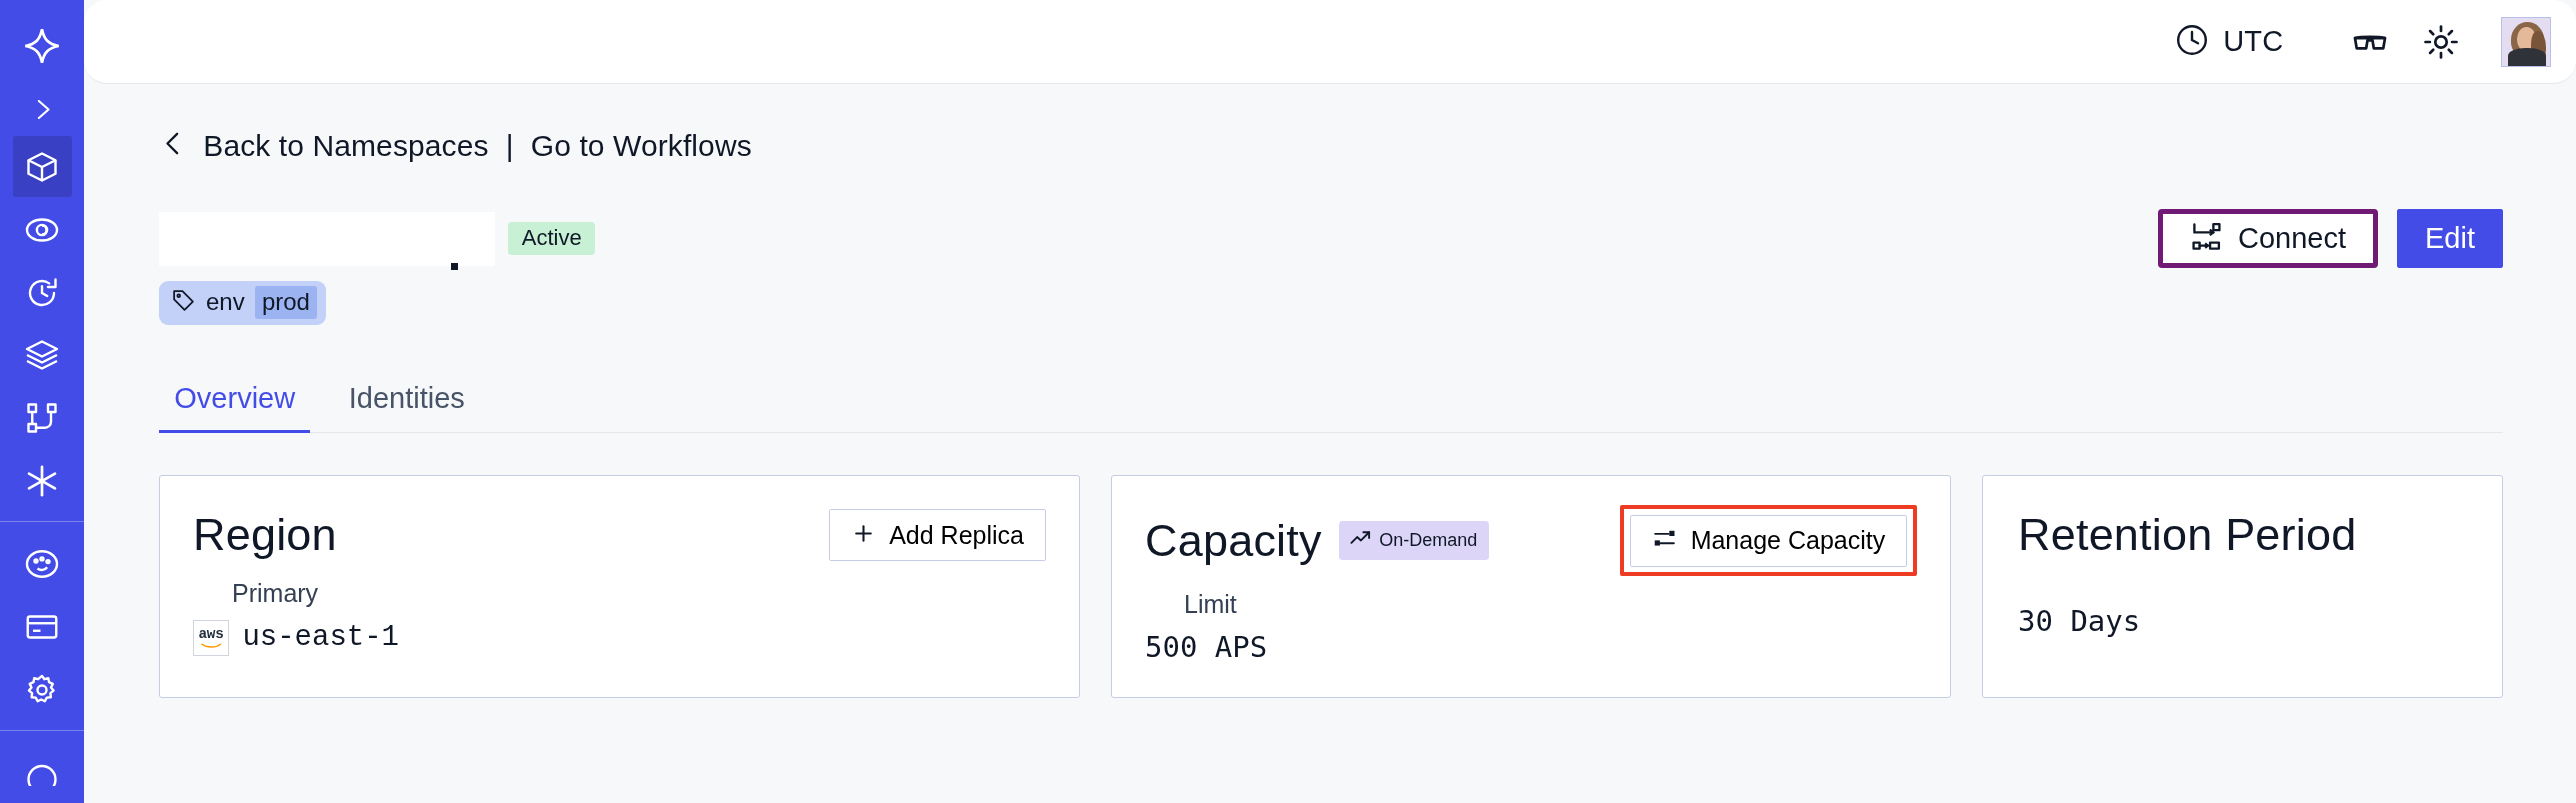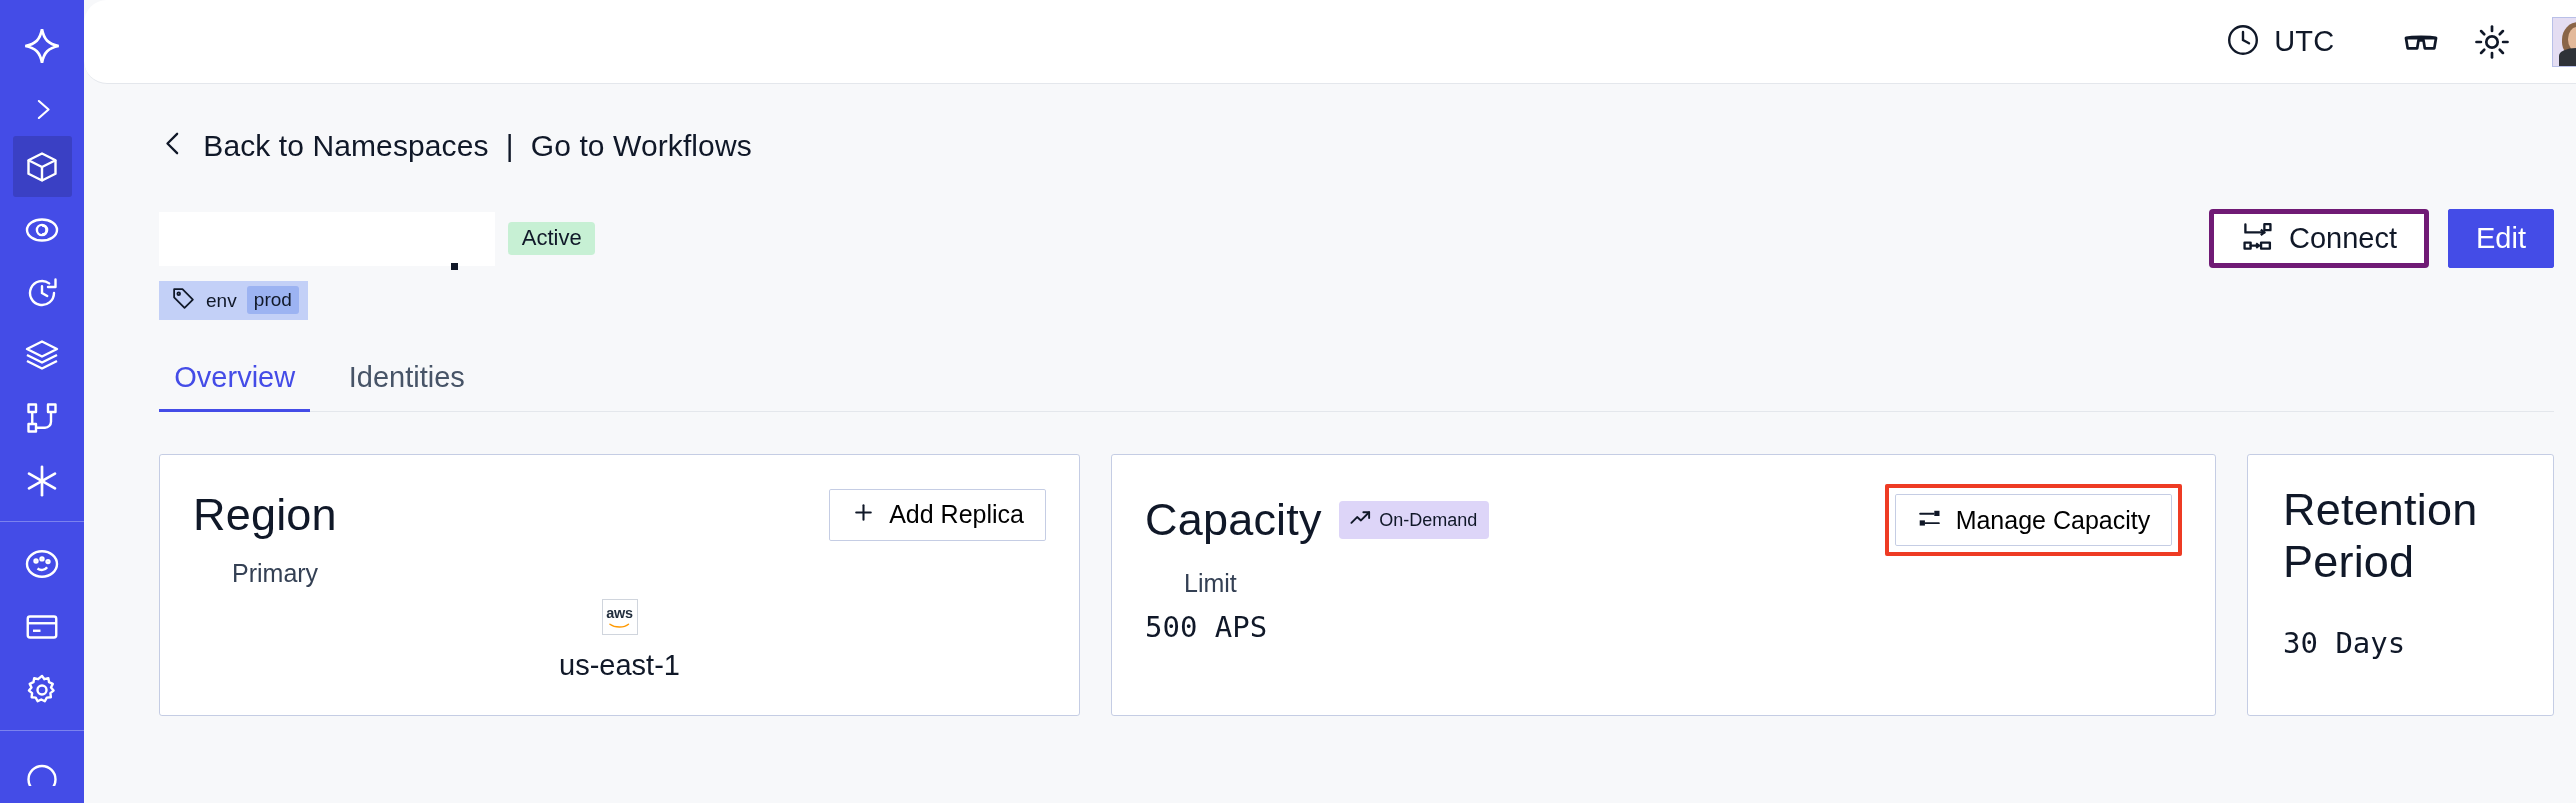--- a/index.html
+++ b/index.html
@@ -76,60 +76,60 @@
     padding: 0 27px; height: 59px; border-radius: 4px;
   }
   .btn-edit {
     background: #444ce7; border: 1px solid #444ce7; color: #ffffff;
     padding: 0 27px; height: 59px; border-radius: 1.9px;
   }
 
   .tags-row { margin-top: 13.4px; display: flex; }
   .tag-pill {
     display: inline-flex; align-items: center; gap: 10.5px;
-    background: #c3d0f7; border-radius: 0; padding: 4.8px 9.6px 5.8px 11.5px;
-    font-size: 19px; color: #101828; line-height: 1;
+    background: #c3d0f7; border-radius: 9px; padding: 4.8px 9.6px 5.8px 11.5px;
+    font-size: 24px; color: #101828; line-height: 1;
   }
   .tag-val { background: #9cb3f2; border-radius: 2.9px; padding: 3.8px 6.7px 4.8px 6.7px; }
 
-  .tabs { margin-top: 40px; display: flex; gap: 0; border-bottom: 1px solid #e4e7ec; }
+  .tabs { margin-top: 56px; display: flex; gap: 0; border-bottom: 1px solid #e4e7ec; }
   .tab {
     font-size: 29px; color: #475467; padding: 0 15.3px 15.3px 15.3px;
     margin-right: 23px; cursor: pointer; position: relative; top: 1px;
   }
   .tab.active { color: #444ce7; border-bottom: 3.8px solid #444ce7; }
 
   .cards { margin-top: 42px; display: flex; gap: 31px; align-items: stretch; }
   .card {
     background: #ffffff; border: 1px solid #c5cde4; border-radius: 2.9px;
     padding: 29px 33px 33px 33px; min-height: 206px; position: relative;
   }
   .card-region { width: 921px; }
-  .card-capacity { width: 1105px; }
+  .card-capacity { width: 840px; }
   .card-retention { flex: 1; min-width: 307px; padding-left: 35px; }
   .card-head { display: flex; align-items: center; min-height: 61px; }
   .card-title { font-size: 45px; color: #101828; font-weight: 400; letter-spacing: 0.2px; }
   .badge-ondemand {
     margin-left: 17.3px; background: #ddd5f8; color: #101828;
     font-size: 18px; padding: 5.8px 11.5px 6.7px 9.6px; border-radius: 3.8px; line-height: 1;
     display: inline-flex; align-items: center; gap: 7.7px;
   }
   .card-action { margin-left: auto; }
   .btn-card {
     background: #ffffff; border: 1px solid #c5cde4; color: #000000;
     padding: 0 21px; height: 52px; border-radius: 1.9px; font-size: 25px; gap: 13.4px;
   }
   .hl-box { border: 4.8px solid #ee3b24; padding: 5.8px; border-radius: 1.9px; display: inline-block; }
   .card-sub { font-size: 25px; color: #344054; margin-top: 13.4px; margin-left: 39px; }
   .card-val {
     font-size: 29px; color: #101828; margin-top: 11.5px;
     display: flex; align-items: center; gap: 13.4px;
     font-family: "DejaVu Sans Mono", monospace;
   }
-  .card-val-plain { font-family: Liberation Sans, sans-serif; flex-direction: column; }
+  .card-val-plain { font-family: Liberation Mono, monospace; }
   .aws-logo {
     width: 36px; height: 36px; border: 1px solid #d0d5dd; background: #fff;
     display: flex; flex-direction: column; align-items: center; justify-content: center; flex: none;
   }
   .aws-t { font-size: 14.4px; font-weight: 700; color: #232f3e; line-height: 1; letter-spacing: -0.3px; }
   .aws-s { width: 21px; height: 6.7px; margin-top: 1px; }
   .retention-val { margin-top: 38px; font-family: "DejaVu Sans Mono", monospace; font-size: 29px; color:#101828; }
 </style>
 </head>
 <body>

